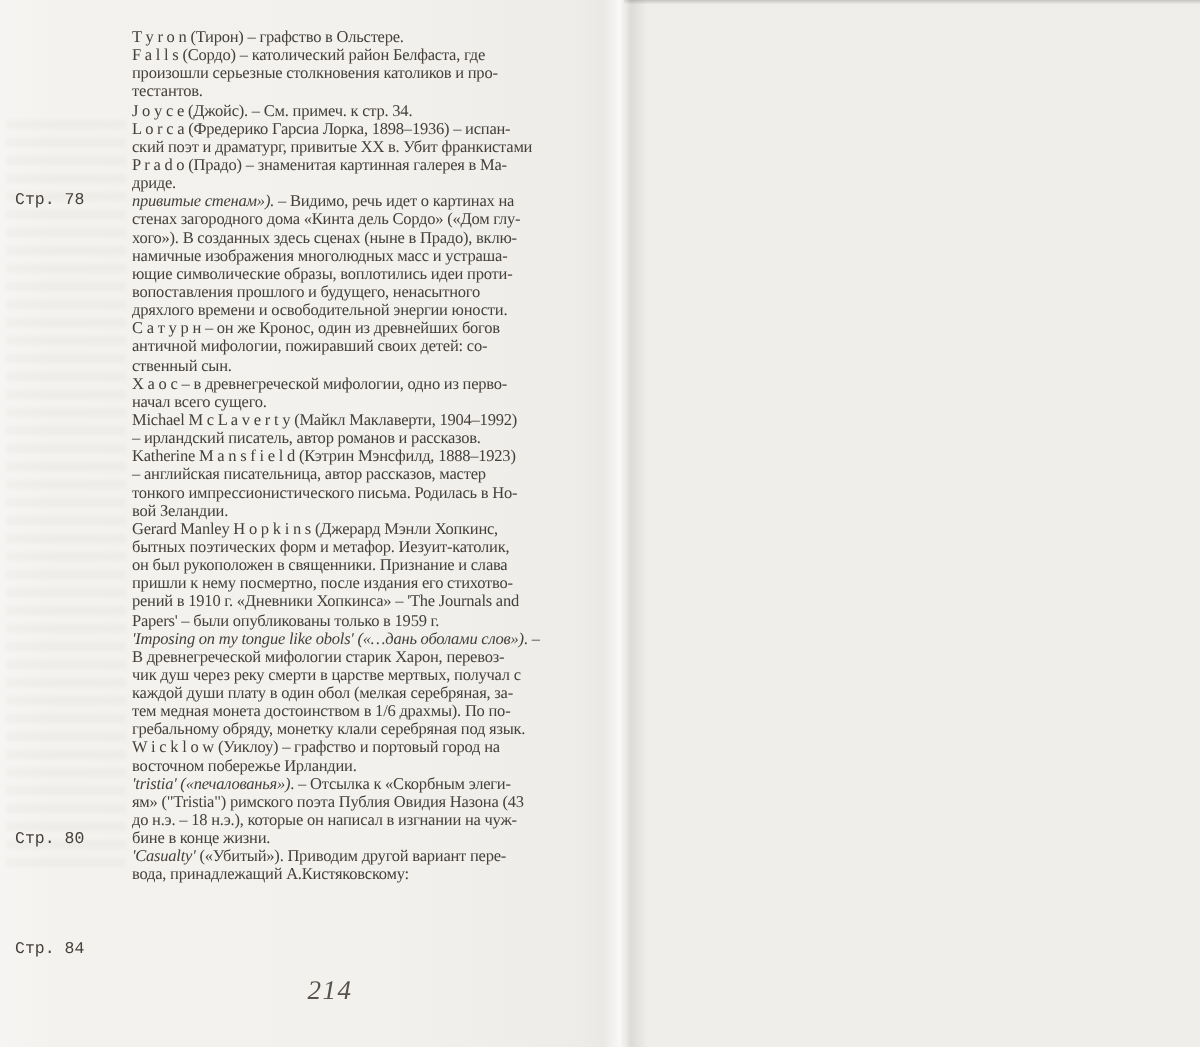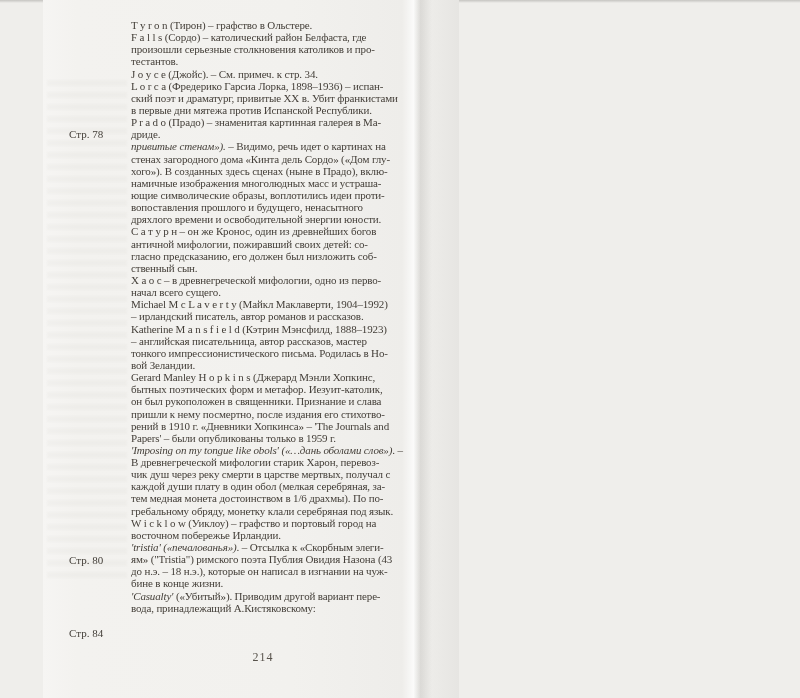--- a/index.html
+++ b/index.html
@@ -5,69 +5,67 @@
   html,body{margin:0;padding:0;}
   body{
     width:800px;height:698px;position:relative;overflow:hidden;
     background:#efeeeb;
     font-family:"Liberation Serif","DejaVu Serif",serif;
     color:#45403a;
   }
   
   .edge-top{position:absolute;left:0;top:0;width:800px;height:3px;
     background:linear-gradient(180deg,rgba(90,88,84,.28),rgba(90,88,84,0));}
-  .page{position:absolute;top:0;height:698px;margin-left:43px;}
+  .page{position:absolute;top:0;height:698px;}
   .page-left{left:0;width:416px;
     background:linear-gradient(90deg,#f6f5f3 0%,#f3f2ef 8%,#f2f1ee 60%,#edece9 93%,#e6e5e2 100%);}
   .page-right{left:416px;width:384px;
     background:linear-gradient(90deg,#e7e6e3 0%,#eeede a 6%,#efeeeb 12%,#f0efec 78%,#e6e5e2 96%,#d9d8d5 100%);}
   .spine{position:absolute;left:402px;top:0;width:30px;height:698px;
     background:linear-gradient(90deg,rgba(0,0,0,0) 0%,rgba(255,255,255,.75) 38%,rgba(60,55,50,.10) 62%,rgba(0,0,0,0) 100%);}
   
   .ghost{position:absolute;filter:blur(1.2px);opacity:.55;
     background:repeating-linear-gradient(180deg,rgba(120,112,100,.07) 0 6px,rgba(0,0,0,0) 6px 12px);}
   .g1{left:4px;top:80px;width:80px;height:500px;}
 
   .textcol{position:absolute;left:88px;top:19px;width:320px;
     font-size:11px;letter-spacing:-0.15px;}
   .tl{height:12.15px;line-height:12.15px;white-space:nowrap;}
   .it{font-style:italic;}
-  .mlabel{position:absolute;left:26px;font-size:11px;height:12.15px;line-height:12.15px;color:#45403a;}
+  .mlabel{position:absolute;left:10px;font-size:11px;height:12.15px;line-height:12.15px;color:#45403a;font-family:Liberation Mono, monospace;}
 
-  .pagenum{position:absolute;font-size:12px;color:#57524b;text-align:center;letter-spacing:1px;}
+  .pagenum{position:absolute;font-style:italic;font-size:18px;color:#57524b;text-align:center;letter-spacing:1px;}
   .pagenum-left{left:40px;top:650px;width:360px;}
 </style>
 </head>
 <body>
 
 <div class="edge-top"></div>
 
 <div class="page page-left">
   <div class="ghost g1"></div>
   <div class="textcol" id="left-lines">
       <div class="tl"><span>T y r o n  (Тирон) – графство в Ольстере.</span></div>
       <div class="tl"><span>F a l l s  (Сордо) – католический район Белфаста, где</span></div>
       <div class="tl"><span>произошли серьезные столкновения католиков и про-</span></div>
       <div class="tl"><span>тестантов.</span></div>
       <div class="tl"><span>J o y c e  (Джойс). – См. примеч. к стр. 34.</span></div>
       <div class="tl"><span>L o r c a  (Фредерико Гарсиа Лорка, 1898–1936) – испан-</span></div>
       <div class="tl"><span>ский поэт и драматург, привитые XX в. Убит франкистами</span></div>
-      <div class="tl"><span>в первые дни мятежа против Испанской Республики.</span></div>
       <div class="tl"><span>P r a d o  (Прадо) – знаменитая картинная галерея в Ма-</span></div>
       <div class="tl"><span>дриде.</span></div>
       <div class="tl"><span class="it">привитые стенам»).</span><span> – Видимо, речь идет о картинах на</span></div>
       <div class="tl"><span>стенах загородного дома «Кинта дель Сордо» («Дом глу-</span></div>
       <div class="tl"><span>хого»). В созданных здесь сценах (ныне в Прадо), вклю-</span></div>
       <div class="tl"><span>намичные изображения многолюдных масс и устраша-</span></div>
       <div class="tl"><span>ющие символические образы, воплотились идеи проти-</span></div>
       <div class="tl"><span>вопоставления прошлого и будущего, ненасытного</span></div>
       <div class="tl"><span>дряхлого времени и освободительной энергии юности.</span></div>
       <div class="tl"><span>С а т у р н  – он же Кронос, один из древнейших богов</span></div>
       <div class="tl"><span>античной мифологии, пожиравший своих детей: со-</span></div>
-      <div class="tl"><span>гласно предсказанию, его должен был низложить соб-</span></div>
       <div class="tl"><span>ственный сын.</span></div>
       <div class="tl"><span>Х а о с  – в древнегреческой мифологии, одно из перво-</span></div>
       <div class="tl"><span>начал всего сущего.</span></div>
       <div class="tl"><span>Michael  M c L a v e r t y  (Майкл Маклаверти, 1904–1992)</span></div>
       <div class="tl"><span>– ирландский писатель, автор романов и рассказов.</span></div>
       <div class="tl"><span>Katherine  M a n s f i e l d  (Кэтрин Мэнсфилд, 1888–1923)</span></div>
       <div class="tl"><span>– английская писательница, автор рассказов, мастер</span></div>
       <div class="tl"><span>тонкого импрессионистического письма. Родилась в Но-</span></div>
       <div class="tl"><span>вой Зеландии.</span></div>
       <div class="tl"><span>Gerard Manley  H o p k i n s  (Джерард Мэнли Хопкинс,</span></div>

